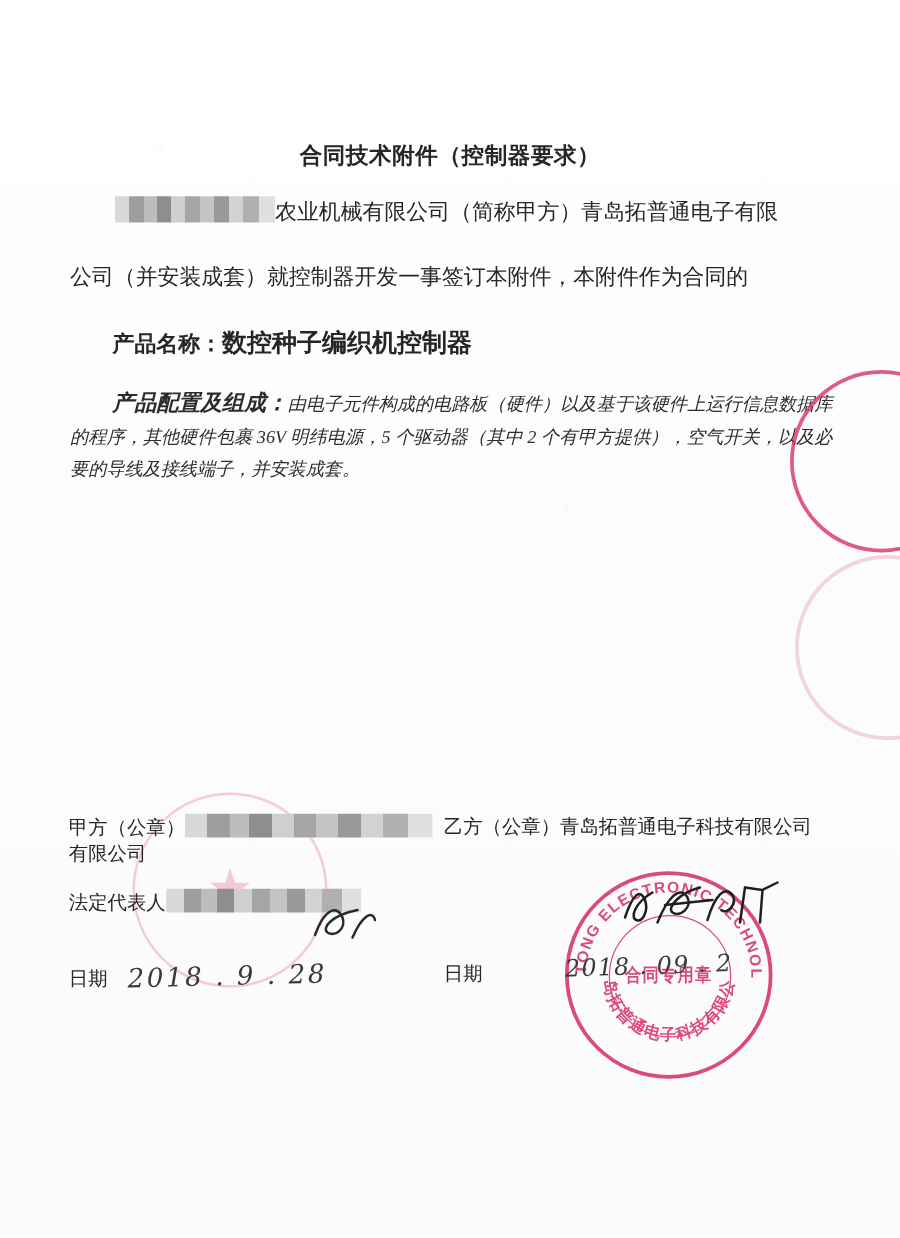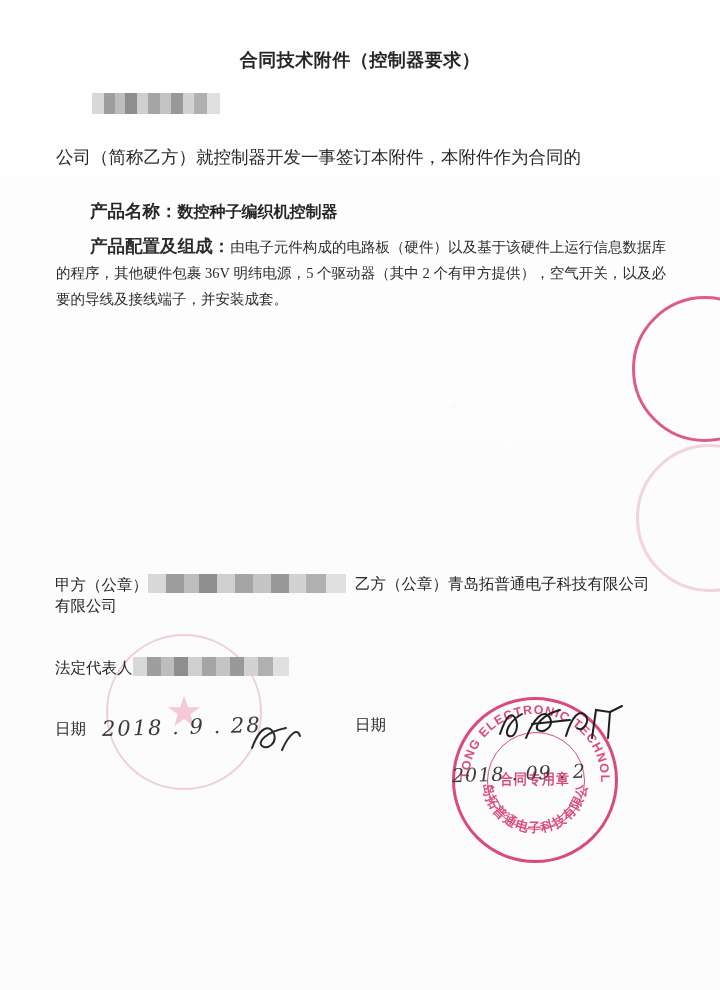--- a/index.html
+++ b/index.html
@@ -32,21 +32,21 @@
     pointer-events: none;
     z-index: 0;
   }
   .layer { position: relative; z-index: 2; }
 
   .doc-title {
     text-align: center;
     font-size: 18px;
     font-weight: bold;
     letter-spacing: 0.5px;
-    padding-top: 48px;
+    padding-top: 112px;
     color: #262626;
   }
 
   .body-block {
     margin: 0 auto;
     width: 610px;
     padding-left: 2px;
   }
 
   p.para {
@@ -63,29 +63,30 @@
     font-size: 17px;
     line-height: 34px;
     margin: 18px 0 0 0;
     text-indent: 34px;
     color: #262626;
   }
   .field-label {
     font-weight: bold;
     font-size: 17.5px;
   }
-  .field-value { font-weight: bold; font-size: 16px; }
+  .field-value { font-weight: bold; font-size: 20px; }
 
   .spec-para {
     font-size: 14.5px;
     line-height: 26px;
-    margin: 4px 0 0 0;
+    margin: 16px 0 0 0;
     text-align: justify;
     text-justify: inter-ideograph;
     color: #2c2c2c;
+    font-style: italic;
   }
   .spec-para .lead {
     font-weight: bold;
     font-size: 17.5px;
   }
   .spec-indent { text-indent: 34px; }
 
   
   .redact {
     display: inline-block;
@@ -113,21 +114,21 @@
     position: relative;
     z-index: 3;
   }
   .sign-row {
     display: flex;
     font-size: 15.5px;
     color: #262626;
   }
   .sign-row .col-a { width: 300px; }
   .sign-row .col-b { width: 310px; }
-  .row-company { margin-bottom: 40px; justify-content: space-between; }
+  .row-company { margin-bottom: 17px; justify-content: space-between; }
   .row-rep { margin-bottom: 36px; }
   .row-date { margin-bottom: 0; }
 
   .hand {
     font-family: "DejaVu Serif", serif;
     font-style: italic;
     font-size: 21px;
     color: #3a3a3a;
     letter-spacing: 2px;
     margin-left: 16px;
@@ -249,25 +250,25 @@
 
 <div id="page">
 
   <div class="layer">
 
     <div class="doc-title">合同技术附件（控制器要求）</div>
 
     <div class="body-block">
 
       <p class="para indent">
-        <span class="redact r-company"></span>
+        <span class="redact r-company"></span><span>农业机械有限公司（简称甲方）青岛拓普通电子有限</span>
       </p>
 
       <p class="para">
-        <span>公司（简称乙方）就控制器开发一事签订本附件，本附件作为合同的</span>
+        <span>公司（并安装成套）就控制器开发一事签订本附件，本附件作为合同的</span>
       </p>
 
 
       <p class="field-line">
         <span class="field-label">产品名称：</span><span class="field-value">数控种子编织机控制器</span>
       </p>
 
       <p class="spec-para spec-indent">
         <span class="lead">产品配置及组成：</span><span>由电子元件构成的电路板（硬件）以及基于该硬件上运行信息数据库的程序，其他硬件包裹 36V 明纬电源，5 个驱动器（其中 2 个有甲方提供），空气开关，以及必要的导线及接线端子，并安装成套。</span>
       </p>

